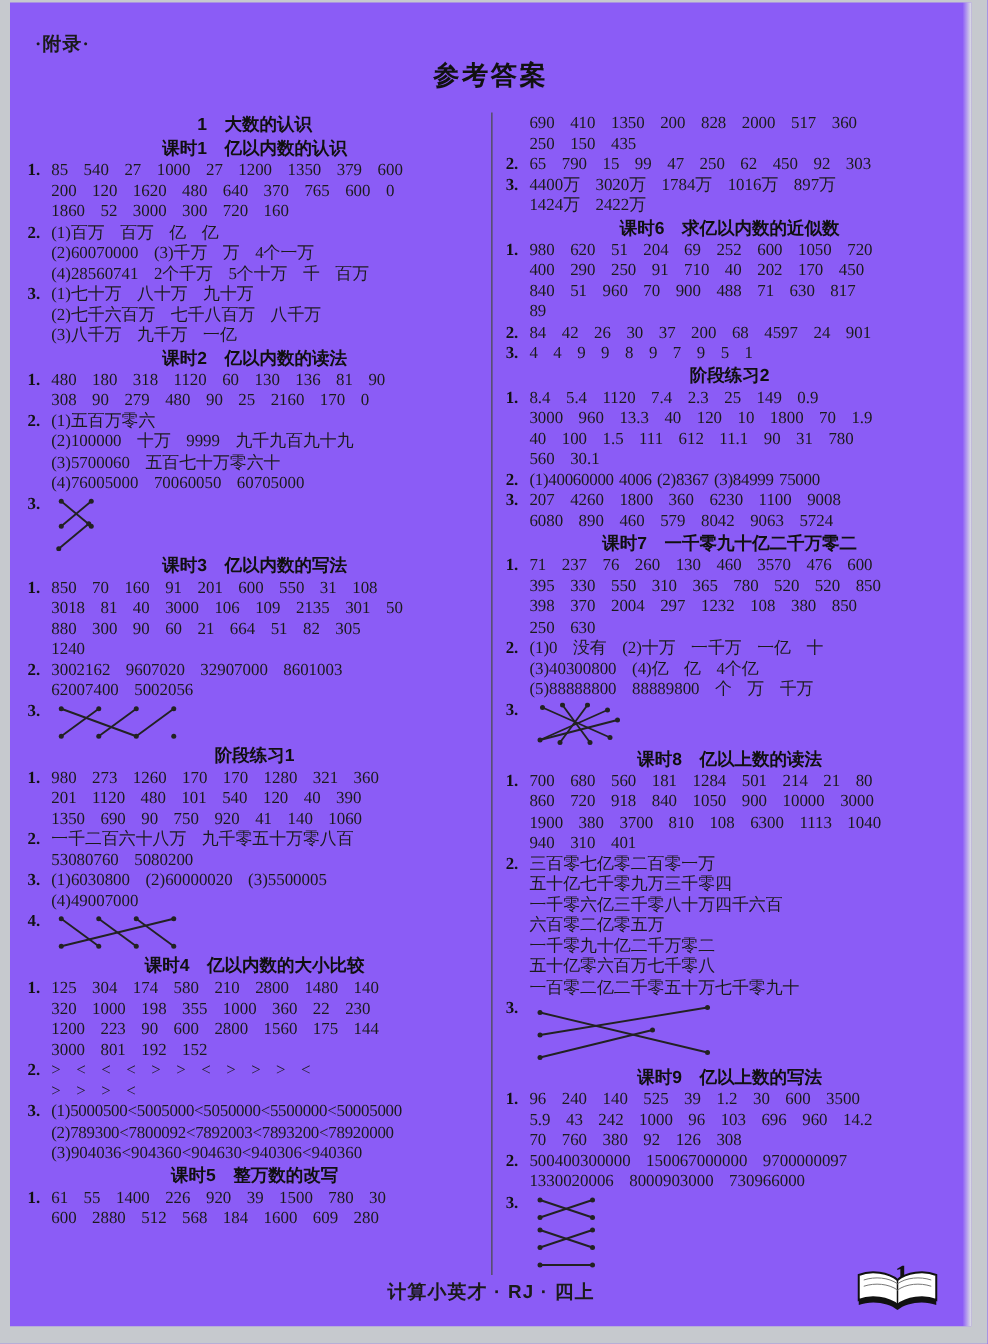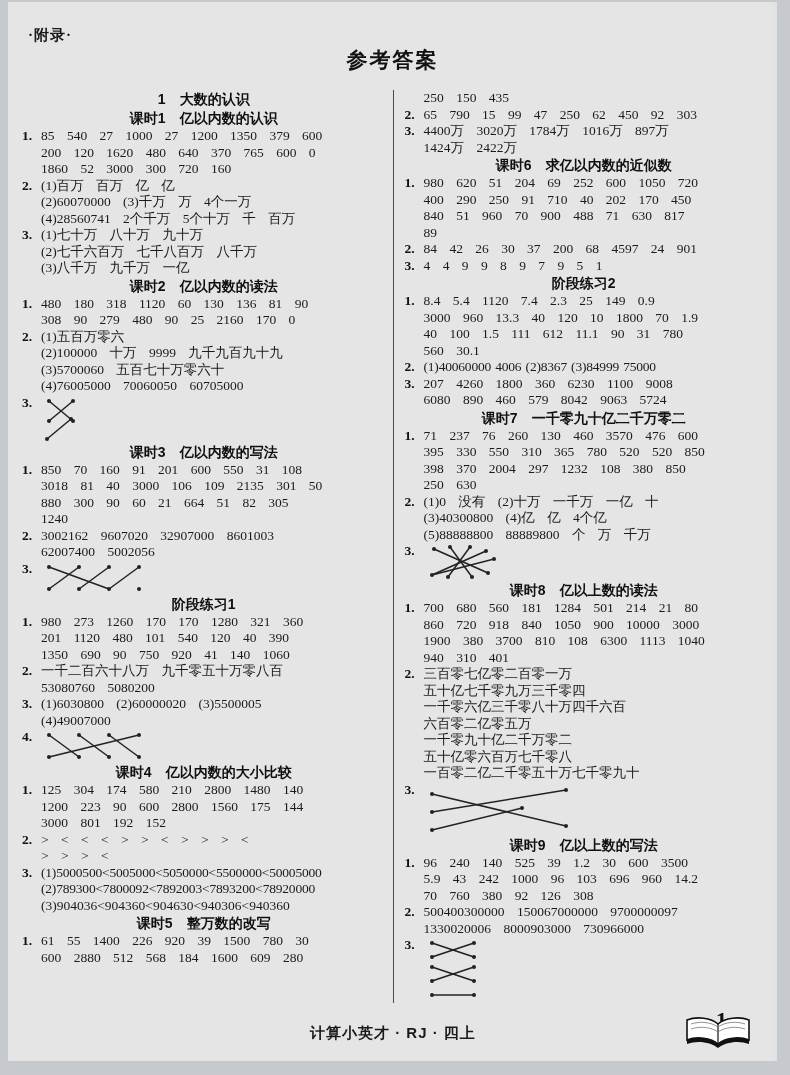--- a/index.html
+++ b/index.html
@@ -3,21 +3,21 @@
 <meta charset="utf-8">
 <style>
   html,body{margin:0;padding:0;}
   body{
     width:790px;height:1075px;position:relative;overflow:hidden;
     background:#c6c9ce;
     font-family:"Liberation Serif","DejaVu Serif",serif;
   }
   .page{
     position:absolute;left:8px;top:2px;width:769px;height:1059px;
-    background:#e5e5e5;
+    background:#8b5cf6;
   }
   .edge-shade{
     position:absolute;right:0;top:0;width:7px;height:100%;
     background:linear-gradient(to left,#dfe1e4,rgba(255,255,255,0));
   }
   .corner-label{
     position:absolute;left:20px;top:24px;
     font-weight:bold;font-size:15px;color:#1a1a1a;letter-spacing:1px;
   }
   .page-title{
@@ -138,32 +138,34 @@
               <circle cx="36" cy="4" r="2" fill="#222"></circle>
               <circle cx="66" cy="4" r="2" fill="#222"></circle>
               <circle cx="96" cy="4" r="2" fill="#222"></circle>
               <circle cx="6" cy="26" r="2" fill="#222"></circle>
               <circle cx="36" cy="26" r="2" fill="#222"></circle>
               <circle cx="66" cy="26" r="2" fill="#222"></circle>
               <circle cx="96" cy="26" r="2" fill="#222"></circle>
             </svg></span></div>
         <div class="heading">课时4　亿以内数的大小比较</div>
         <div class="row"><span class="num">1.</span><span class="txt">125 304 174 580 210 2800 1480 140</span></div>
+        <div class="row cont"><span class="txt">320 1000 198 355 1000 360 22 230</span></div>
         <div class="row cont"><span class="txt">1200 223 90 600 2800 1560 175 144</span></div>
         <div class="row cont"><span class="txt">3000 801 192 152</span></div>
         <div class="row"><span class="num">2.</span><span class="txt">&gt; &lt; &lt; &lt; &gt; &gt; &lt; &gt; &gt; &gt; &lt;</span></div>
         <div class="row cont"><span class="txt">&gt; &gt; &gt; &lt;</span></div>
         <div class="row"><span class="num">3.</span><span class="txt tight">(1)5000500&lt;5005000&lt;5050000&lt;5500000&lt;50005000</span></div>
         <div class="row cont"><span class="txt tight">(2)789300&lt;7800092&lt;7892003&lt;7893200&lt;78920000</span></div>
         <div class="row cont"><span class="txt">(3)904036&lt;904360&lt;904630&lt;940306&lt;940360</span></div>
         <div class="heading">课时5　整万数的改写</div>
         <div class="row"><span class="num">1.</span><span class="txt">61 55 1400 226 920 39 1500 780 30</span></div>
         <div class="row cont"><span class="txt">600 2880 512 568 184 1600 609 280</span></div>
       </div>
     <div class="col col-right">
+        <div class="row cont"><span class="txt">690 410 1350 200 828 2000 517 360</span></div>
         <div class="row cont"><span class="txt">250 150 435</span></div>
         <div class="row"><span class="num">2.</span><span class="txt">65 790 15 99 47 250 62 450 92 303</span></div>
         <div class="row"><span class="num">3.</span><span class="txt">4400万 3020万 1784万 1016万 897万</span></div>
         <div class="row cont"><span class="txt">1424万 2422万</span></div>
         <div class="heading">课时6　求亿以内数的近似数</div>
         <div class="row"><span class="num">1.</span><span class="txt">980 620 51 204 69 252 600 1050 720</span></div>
         <div class="row cont"><span class="txt">400 290 250 91 710 40 202 170 450</span></div>
         <div class="row cont"><span class="txt">840 51 960 70 900 488 71 630 817</span></div>
         <div class="row cont"><span class="txt">89</span></div>
         <div class="row"><span class="num">2.</span><span class="txt">84 42 26 30 37 200 68 4597 24 901</span></div>

